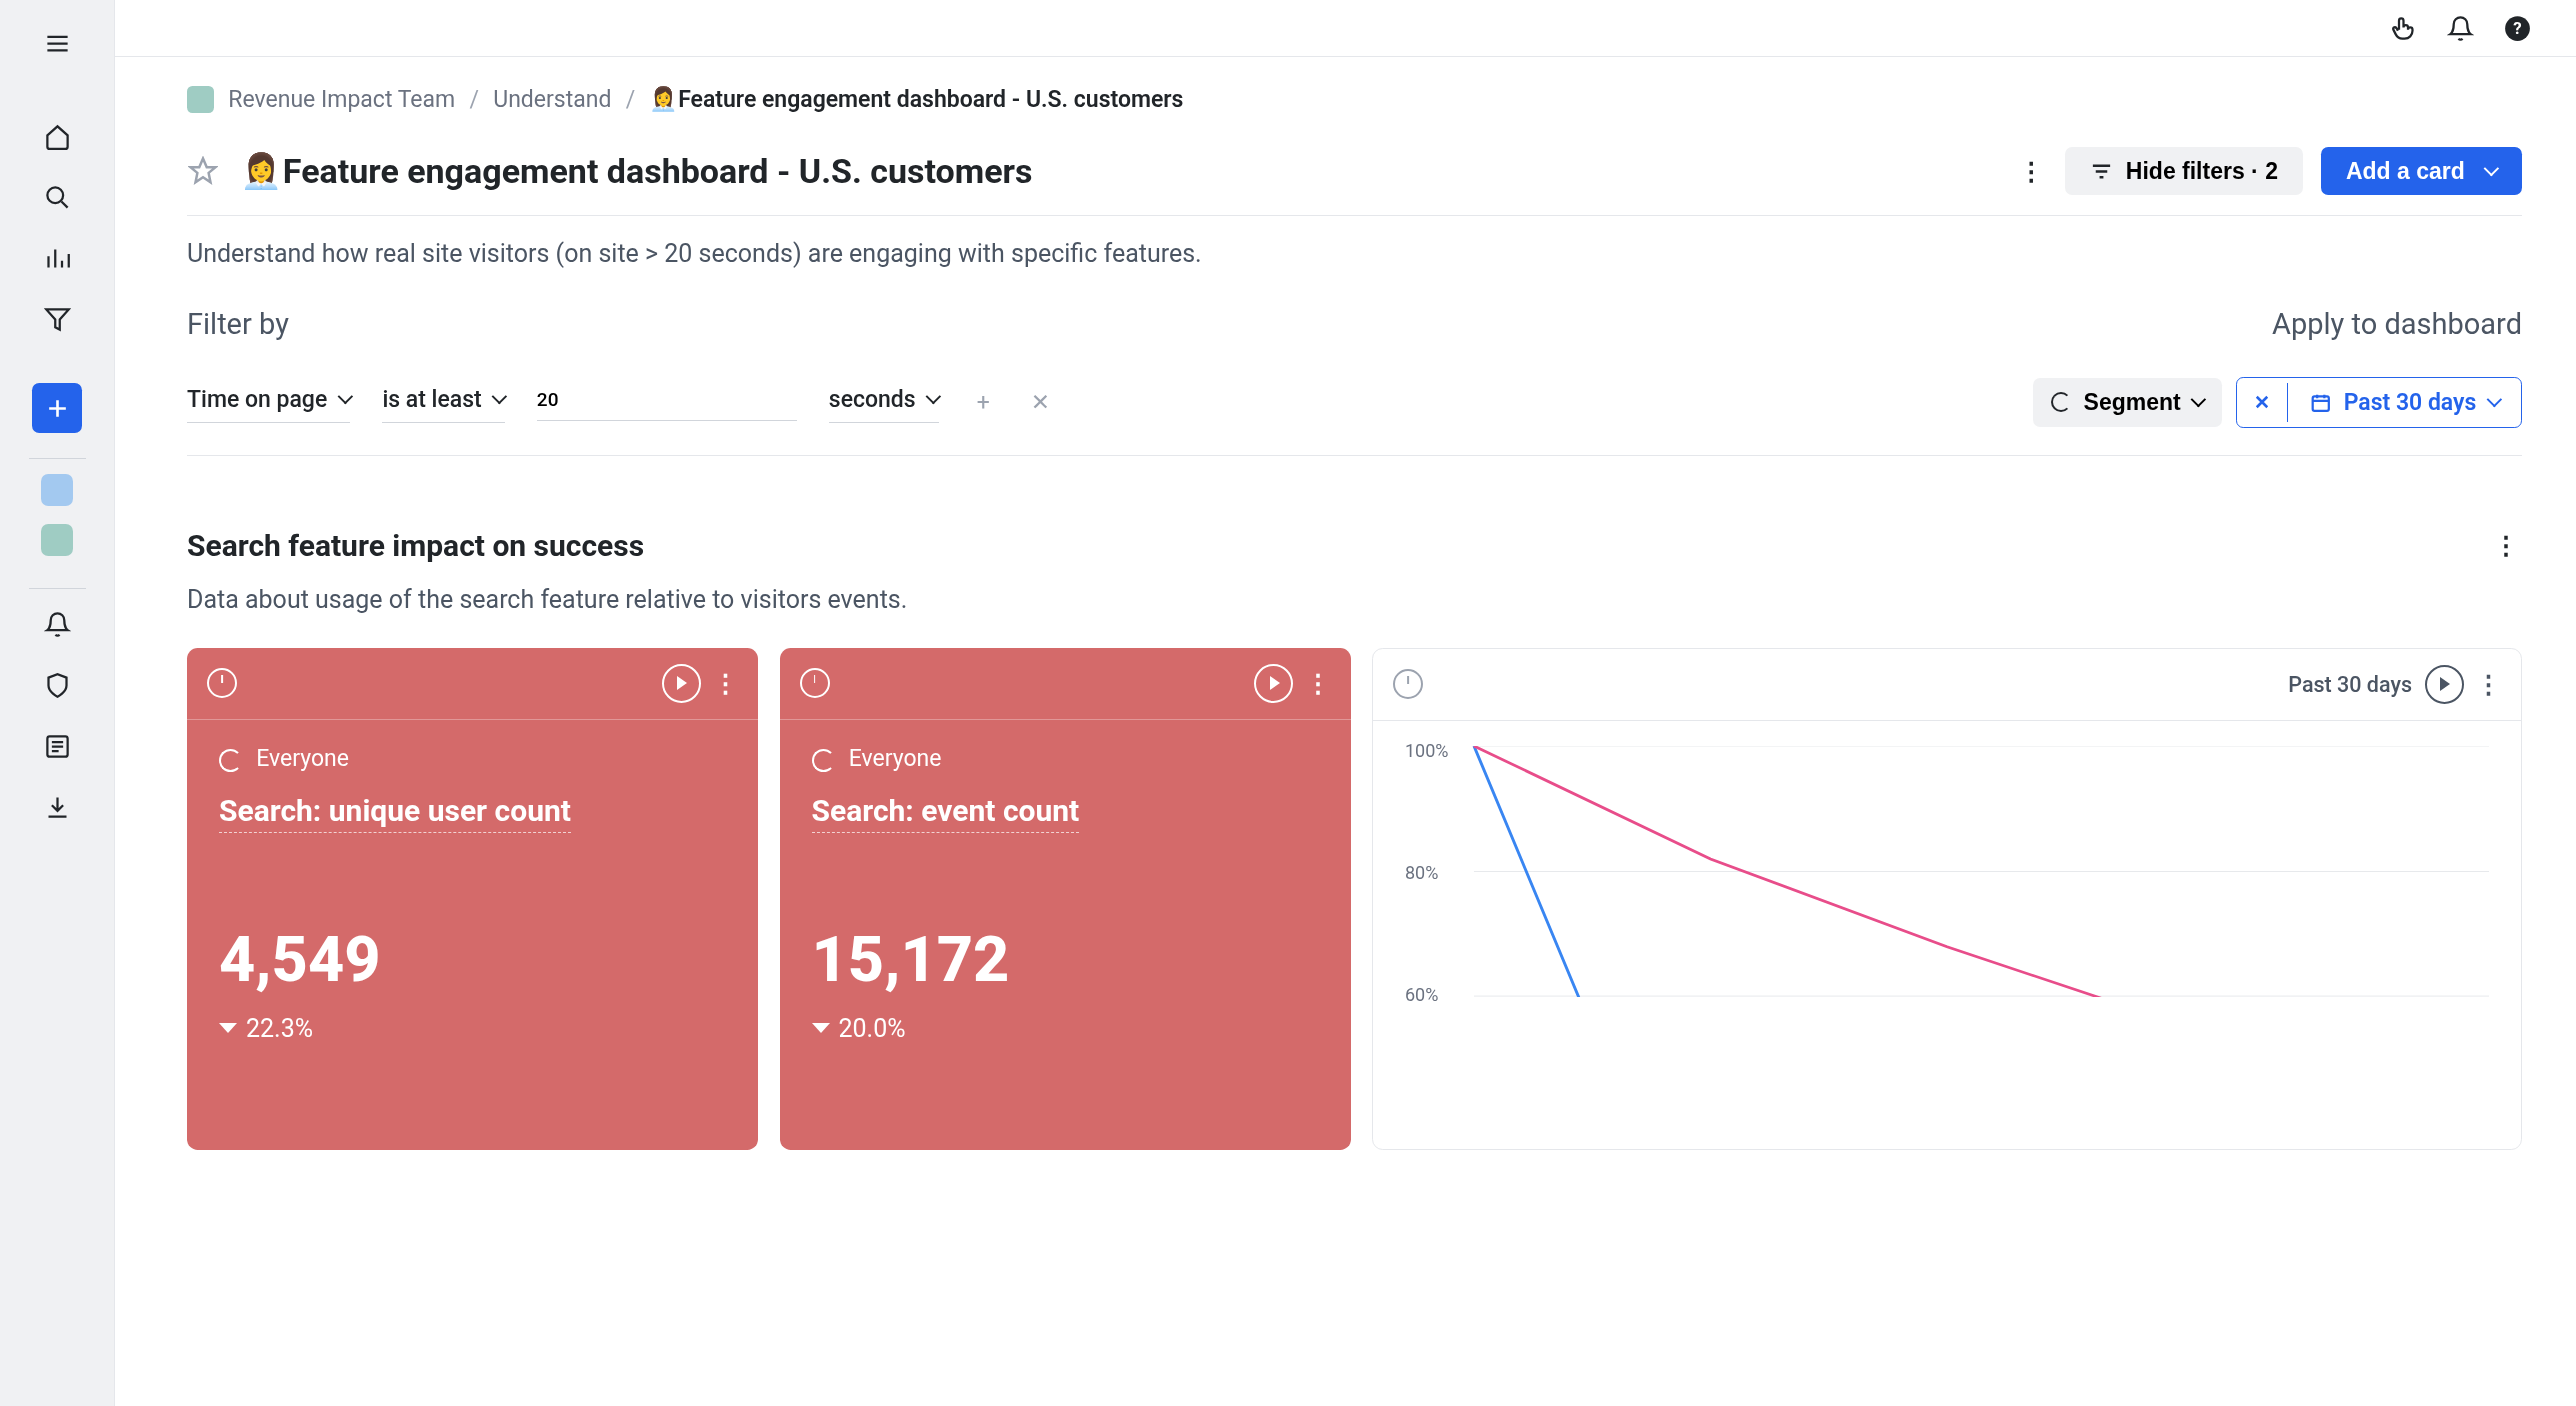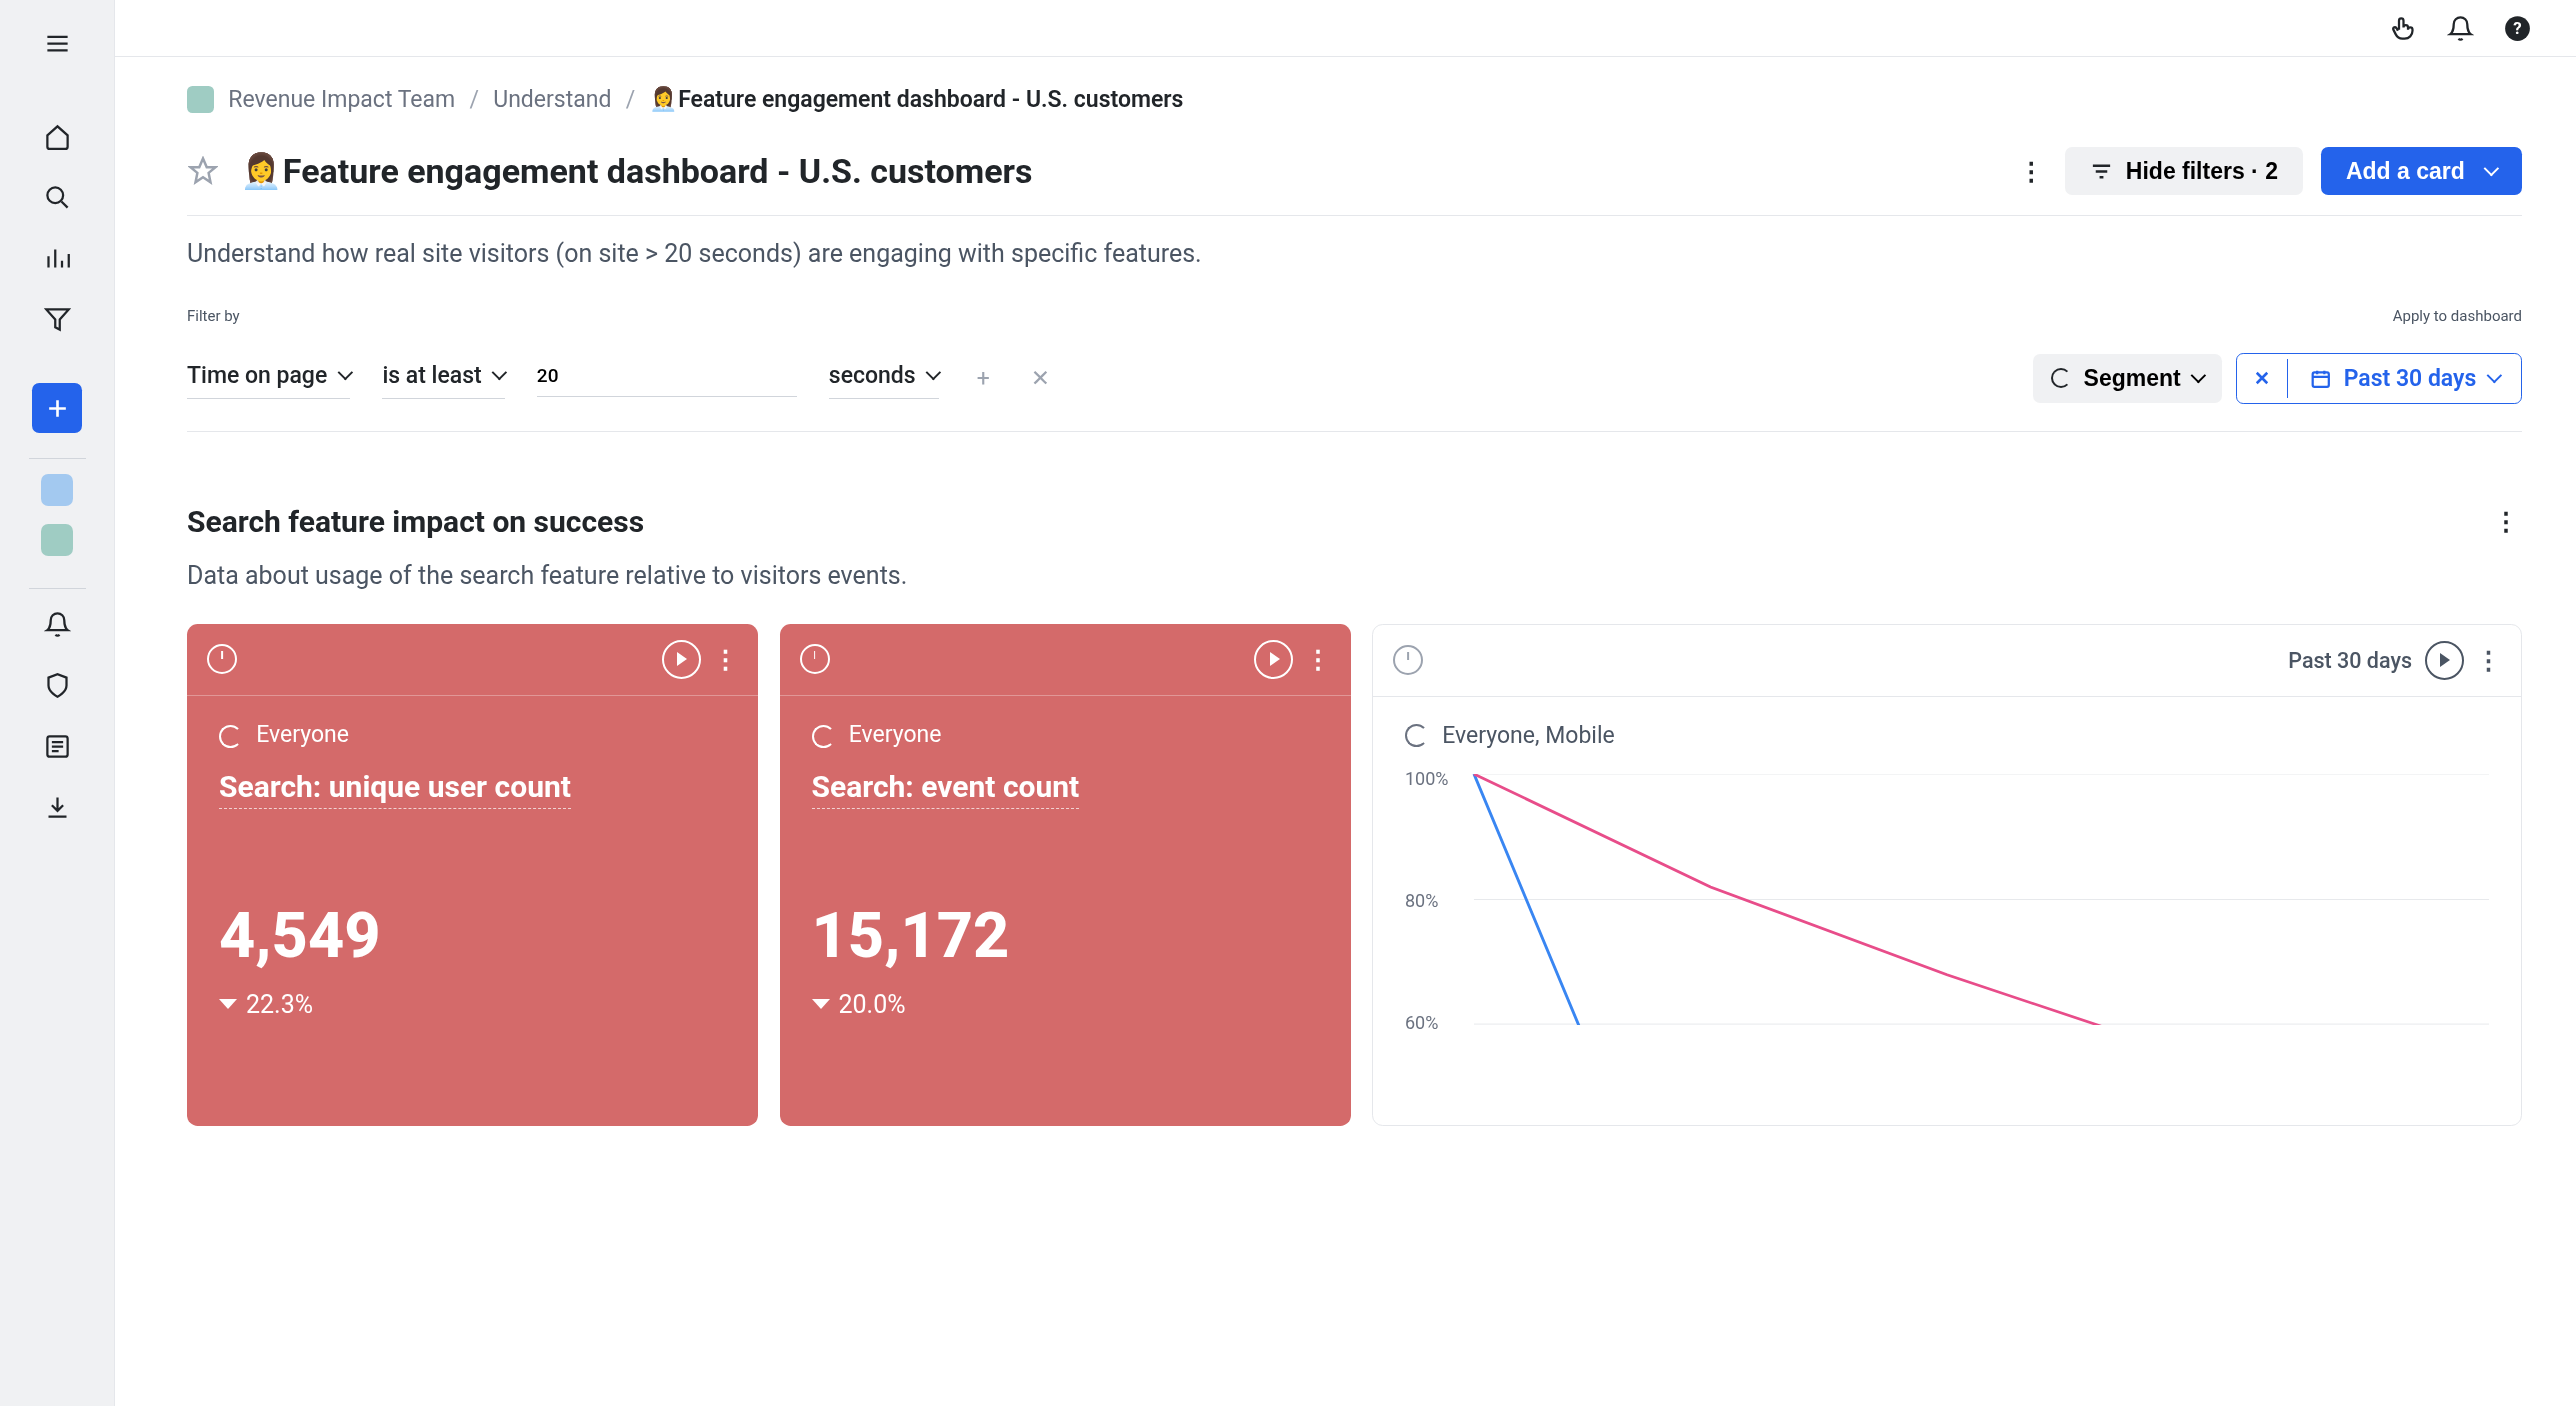--- a/index.html
+++ b/index.html
@@ -25,21 +25,21 @@
 .title-row { display: flex; align-items: center; justify-content: space-between; margin-bottom: 20px; }
 .title-left { display: flex; align-items: center; gap: 21.5px; }
 .star-btn { width: 32px; height: 32px; display: flex; align-items: center; justify-content: center; cursor: pointer; }
 .title-text { font-size: 34px; font-weight: 700; color: #212529; }
 .title-right { display: flex; align-items: center; gap: 18px; }
 .more-btn { width: 32px; height: 39px; display: flex; align-items: center; justify-content: center; cursor: pointer; font-weight: bold; font-size: 25px; }
 .hide-filters { display: flex; align-items: center; gap: 12.5px; background: #f0f1f3; border: none; border-radius: 7.2px; padding: 10.7px 25px; font-size: 23px; font-weight: 600; cursor: pointer; }
 .add-card-btn { display: flex; align-items: center; gap: 21.5px; background: #2463eb; color: #fff; border: none; border-radius: 7.2px; padding: 10.7px 25px; font-size: 23px; font-weight: 600; cursor: pointer; }
 .hr { height: 0.9px; background: #e5e7eb; margin-bottom: 23px; }
 .description { font-size: 25px; color: #4b5563; margin-bottom: 39px; }
-.filter-headers { display: flex; justify-content: space-between; font-size: 15px; color: #4b5563; margin-bottom: 28px; }
+.filter-headers { display: flex; justify-content: space-between; font-size: 29px; color: #4b5563; margin-bottom: 36px; }
 .filter-row { display: flex; align-items: center; justify-content: space-between; margin-bottom: 27px; }
 .filter-left { display: flex; align-items: center; gap: 32px; }
 .filter-select { display: flex; align-items: center; gap: 12.5px; border-bottom: 1.8px solid #d1d5db; padding: 3.6px 0 9px 0; font-size: 23px; font-weight: 500; cursor: pointer; }
 .filter-input { border: none; border-bottom: 1.8px solid #d1d5db; padding: 3.6px 0 9px 0; font-size: 19px; width: 260px; outline: none; font-family: inherit; font-weight: 500; }
 .filter-icon-btn { width: 25px; height: 25px; display: flex; align-items: center; justify-content: center; cursor: pointer; color: #9ca3af; font-size: 23px; }
 .filter-right { display: flex; align-items: center; gap: 14.3px; justify-content: center; }
 .segment-btn { display: flex; align-items: center; gap: 12.5px; background: #f0f1f3; border: none; border-radius: 7.2px; padding: 10.7px 18px; font-size: 23px; font-weight: 600; cursor: pointer; }
 .date-range { display: flex; align-items: center; border: 1.8px solid #2463eb; border-radius: 7.2px; overflow: hidden; }
 .date-close { padding: 10.7px 16px; border-right: 1.8px solid #2463eb; cursor: pointer; display: flex; align-items: center; }
 .date-inner { display: flex; align-items: center; gap: 12.5px; padding: 10.7px 21.5px; font-size: 23px; font-weight: 600; color: #2463eb; cursor: pointer; }
@@ -316,24 +316,20 @@
               </div>
             <div class="card-header-right">
               <span class="past-label">Past 30 days</span>
               <span class="play-btn gray">
                   <span class="play-triangle"></span>
                 </span>
               <span class="dots-v" style="color:#4b5563">⋮</span>
             </div>
           </div>
           <div class="card-body">
-            <div class="white-card-segment">
-              <span class="spinner" style="border-color:#6b7280;border-right-color:transparent"></span>
-              <span>Everyone, Mobile</span>
-            </div>
             <div class="chart-area">
               <span class="ytick" style="top:-5.4px">100%</span>
               <span class="ytick" style="top:116px">80%</span>
               <span class="ytick" style="top:238px">60%</span>
               <svg class="chart-svg" viewBox="0 0 1100 280" preserveAspectRatio="none">
                 <line x1="70" y1="0" x2="1100" y2="0" stroke="#e5e7eb" stroke-width="1"></line>
                 <line x1="70" y1="140" x2="1100" y2="140" stroke="#e5e7eb" stroke-width="1"></line>
                 <line x1="70" y1="279" x2="1100" y2="279" stroke="#e5e7eb" stroke-width="1"></line>
                 <polyline points="70,0 180,290 290,505" fill="none" stroke="#3986f2" stroke-width="3"></polyline>
                 <polyline points="70,0 310,126 550,224 790,312" fill="none" stroke="#e84d8a" stroke-width="3"></polyline>

